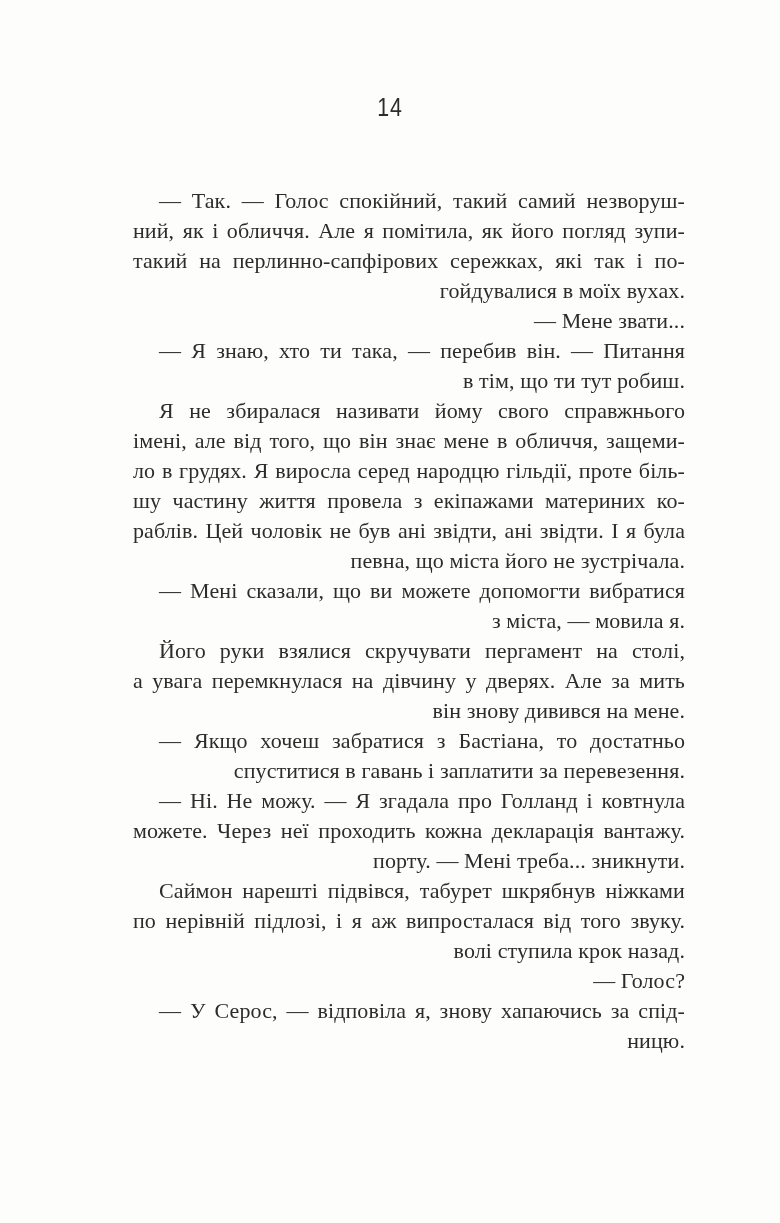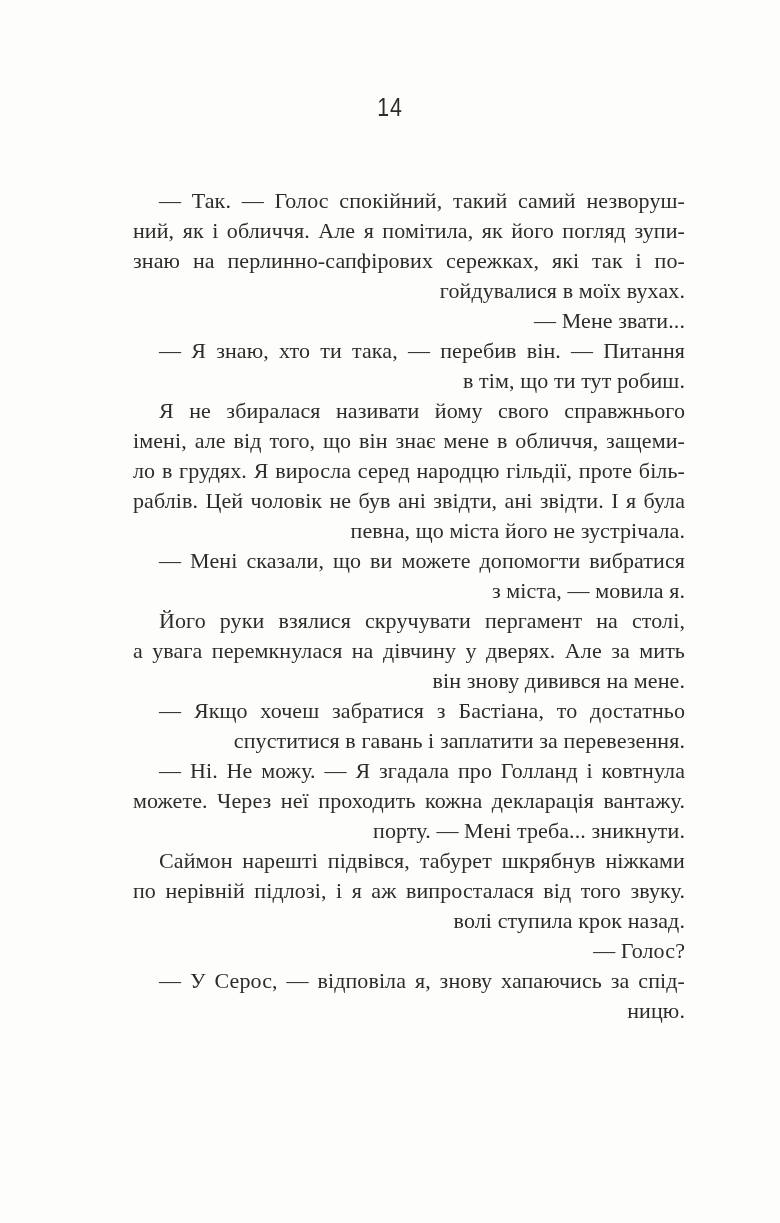--- a/index.html
+++ b/index.html
@@ -55,34 +55,35 @@
 </style>
 </head>
 <body>
 
 <div class="page">
   <div class="page-number">14</div>
   <div class="text-block">
       <div class="paragraph">
         <div class="line indent fill">— Так. — Голос спокійний, такий самий незворуш-</div>
         <div class="line fill">ний, як і обличчя. Але я помітила, як його погляд зупи-</div>
-        <div class="line fill">знаю на перлинно-сапфірових сережках, які так і по-</div>
+        <div class="line fill">такий на перлинно-сапфірових сережках, які так і по-</div>
         <div class="line">гойдувалися в моїх вухах.</div>
       </div>
       <div class="paragraph">
         <div class="line indent">— Мене звати...</div>
       </div>
       <div class="paragraph">
         <div class="line indent fill">— Я знаю, хто ти така, — перебив він. — Питання</div>
         <div class="line">в тім, що ти тут робиш.</div>
       </div>
       <div class="paragraph">
         <div class="line indent fill">Я не збиралася називати йому свого справжнього</div>
         <div class="line fill">імені, але від того, що він знає мене в обличчя, защеми-</div>
         <div class="line fill">ло в грудях. Я виросла серед народцю гільдії, проте біль-</div>
+        <div class="line fill">шу частину життя провела з екіпажами материних ко-</div>
         <div class="line fill">раблів. Цей чоловік не був ані звідти, ані звідти. І я була</div>
         <div class="line">певна, що міста його не зустрічала.</div>
       </div>
       <div class="paragraph">
         <div class="line indent fill">— Мені сказали, що ви можете допомогти вибратися</div>
         <div class="line">з міста, — мовила я.</div>
       </div>
       <div class="paragraph">
         <div class="line indent fill">Його руки взялися скручувати пергамент на столі,</div>
         <div class="line fill">а увага перемкнулася на дівчину у дверях. Але за мить</div>

